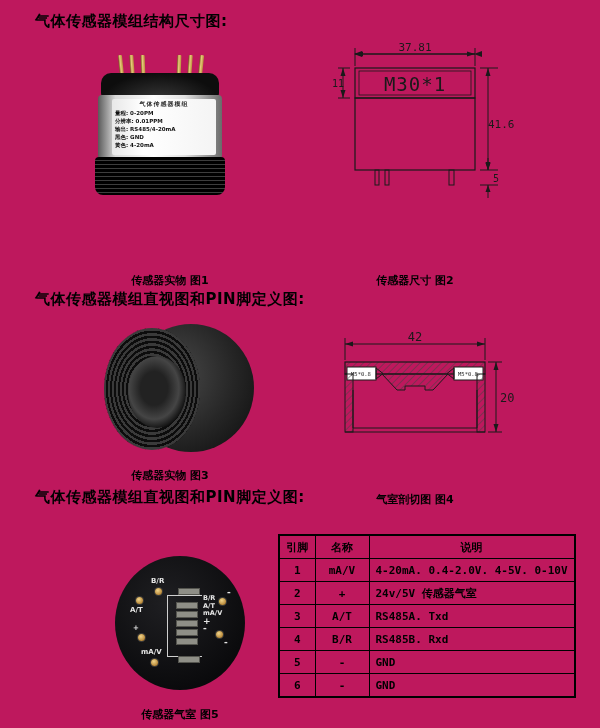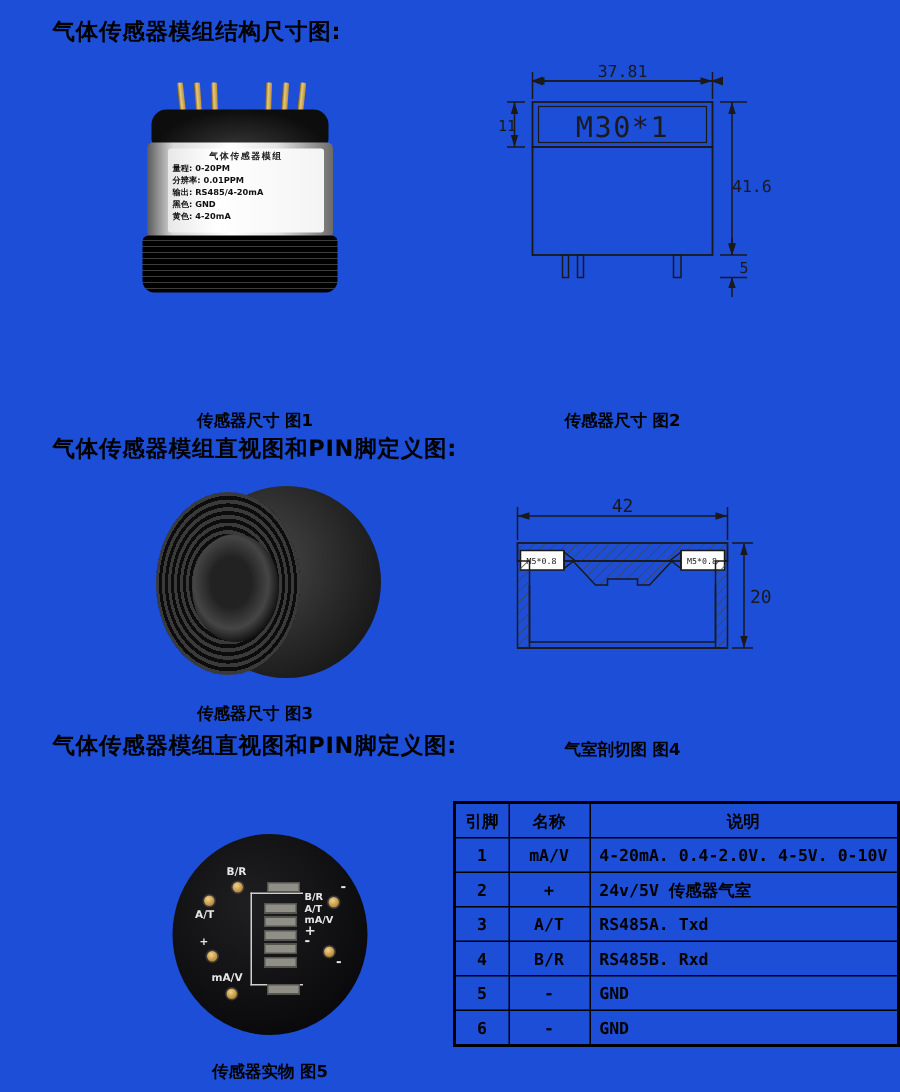--- a/index.html
+++ b/index.html
@@ -1,16 +1,16 @@
 <!DOCTYPE html>
 <html><head>
 <meta charset="utf-8">
 <style>
   html,body{margin:0;padding:0;background:#fff;}
-  .page{position:relative;width:600px;height:728px;background:#1d4ed8;overflow:hidden;
+  .page{position:relative;width:600px;height:728px;background:#be185d;overflow:hidden;
         font-family:"DejaVu Sans","Liberation Sans",sans-serif;color:#000;}
   .sec-title{position:absolute;left:35px;font-size:15px;font-weight:700;letter-spacing:.5px;white-space:nowrap;}
   .caption{position:absolute;font-size:11px;font-weight:700;text-align:center;white-space:nowrap;}
 
   
   .fig1{position:absolute;left:95px;top:53px;width:130px;height:142px;}
   .fig1 .pin{position:absolute;top:2px;width:4px;height:22px;
      background:linear-gradient(90deg,#7a5c1e,#e8c87a 40%,#b98f3a);border-radius:1px;}
   .fig1 .cap{position:absolute;left:6px;top:20px;width:118px;height:24px;background:
      radial-gradient(ellipse at 50% 120%,#3a3a3a,#0d0d0d 70%);border-radius:10px 10px 4px 4px;}
@@ -36,21 +36,21 @@
   .fig5 .disc{position:absolute;left:0;top:3px;width:130px;height:134px;border-radius:50%;
      background:radial-gradient(circle at 40% 35%,#1f1f22,#0a0a0c 75%);}
   .fig5 .pcbtxt{position:absolute;color:#e6e6e6;font-size:7px;font-weight:700;line-height:7px;white-space:nowrap;}
   .fig5 .pad{position:absolute;width:7px;height:7px;border-radius:50%;
      background:radial-gradient(circle at 40% 35%,#f0d48a,#b9893a 70%);box-shadow:0 0 0 1px #3a3a3a;}
   .fig5 .conn{position:absolute;left:52px;top:42px;width:34px;height:60px;border-left:1px solid #cfcfcf;
      border-top:1px solid #cfcfcf;border-bottom:1px solid #cfcfcf;}
   .fig5 .fpad{position:absolute;left:8px;width:20px;height:5px;background:#8f8f87;border:1px solid #55554f;}
   .fig5 .rlabels{position:absolute;left:88px;top:42px;color:#e6e6e6;font-size:6.5px;font-weight:700;line-height:7.5px;}
   
-  .pin-table{position:absolute;left:302px;top:534px;border-collapse:collapse;
+  .pin-table{position:absolute;left:278px;top:534px;border-collapse:collapse;
      font-size:11px;font-weight:700;}
   .pin-table th,.pin-table td{border:1px solid #000;padding:0 6px;height:22px;text-align:center;
      font-family:"DejaVu Sans Mono","DejaVu Sans",monospace;font-size:11px;}
   .pin-table th{font-family:"DejaVu Sans",sans-serif;}
   .pin-table{border:2px solid #000;}
   .pin-table td.desc{text-align:left;white-space:nowrap;}
   .pin-table col.c1{width:36px}.pin-table col.c2{width:54px}.pin-table col.c3{width:140px}
   
   .draw{position:absolute;}
   .draw text{font-family:"DejaVu Sans Mono","DejaVu Sans",monospace;fill:#1a1a1a;}
@@ -121,21 +121,21 @@
     <path d="M158,28 l-2.5,8 h5 z M158,130 l-2.5,-8 h5 z" fill="#1a1a1a"></path>
     <text x="158" y="88" font-size="11">41.6</text>
 
     <line x1="150" y1="145" x2="168" y2="145" stroke="#1a1a1a" stroke-width="1"></line>
     <line x1="158" y1="118" x2="158" y2="130" stroke="#1a1a1a" stroke-width="1"></line>
     <line x1="158" y1="145" x2="158" y2="158" stroke="#1a1a1a" stroke-width="1"></line>
     <path d="M158,130 l-2.5,-7 h5 z M158,145 l-2.5,7 h5 z" fill="#1a1a1a"></path>
     <text x="163" y="142" font-size="10">5</text>
   </svg>
 
-  <div class="caption" style="left:95px;top:273px;width:150px">传感器尺寸 图1</div>
+  <div class="caption" style="left:95px;top:273px;width:150px">传感器实物 图1</div>
   <div class="caption" style="left:345px;top:273px;width:140px">传感器尺寸 图2</div>
 
   <div class="fig3">
     <div class="body3"></div>
     <div class="face3"></div>
     <div class="hole3"></div>
   </div>
 
   <svg class="draw" style="left:330px;top:332px" width="185" height="112" viewBox="0 0 185 112">
     <defs>
@@ -167,21 +167,21 @@
     <path d="M23,58 v38 h124 v-38" fill="none" stroke="#1a1a1a" stroke-width="1"></path>
     <line x1="15" y1="100" x2="155" y2="100" stroke="#1a1a1a" stroke-width="1.2"></line>
 
     <line x1="158" y1="30" x2="172" y2="30" stroke="#1a1a1a" stroke-width="1"></line>
     <line x1="158" y1="100" x2="172" y2="100" stroke="#1a1a1a" stroke-width="1"></line>
     <line x1="166" y1="30" x2="166" y2="100" stroke="#1a1a1a" stroke-width="1"></line>
     <path d="M166,30 l-2.5,8 h5 z M166,100 l-2.5,-8 h5 z" fill="#1a1a1a"></path>
     <text x="170" y="70" font-size="12">20</text>
   </svg>
 
-  <div class="caption" style="left:95px;top:468px;width:150px">传感器尺寸 图3</div>
+  <div class="caption" style="left:95px;top:468px;width:150px">传感器实物 图3</div>
   <div class="caption" style="left:345px;top:492px;width:140px">气室剖切图 图4</div>
 
   <div class="fig5">
     <div class="disc"></div>
 
     <div class="pcbtxt" style="left:36px;top:25px">B/R</div>
     <div class="pad" style="left:40px;top:35px"></div>
     <div class="pcbtxt" style="left:15px;top:54px">A/T</div>
     <div class="pad" style="left:21px;top:44px"></div>
     <div class="pcbtxt" style="left:18px;top:72px">+</div>
@@ -251,16 +251,16 @@
       <td class="desc">GND</td>
     </tr>
     <tr>
       <td>6</td>
       <td>-</td>
       <td class="desc">GND</td>
     </tr>
   </tbody>
     </table>
 
-  <div class="caption" style="left:110px;top:707px;width:140px">传感器实物 图5</div>
+  <div class="caption" style="left:110px;top:707px;width:140px">传感器气室 图5</div>
   <div class="caption" style="left:340px;top:744px;width:130px">参数 表1</div>
 
 </div>
 
 </body></html>

